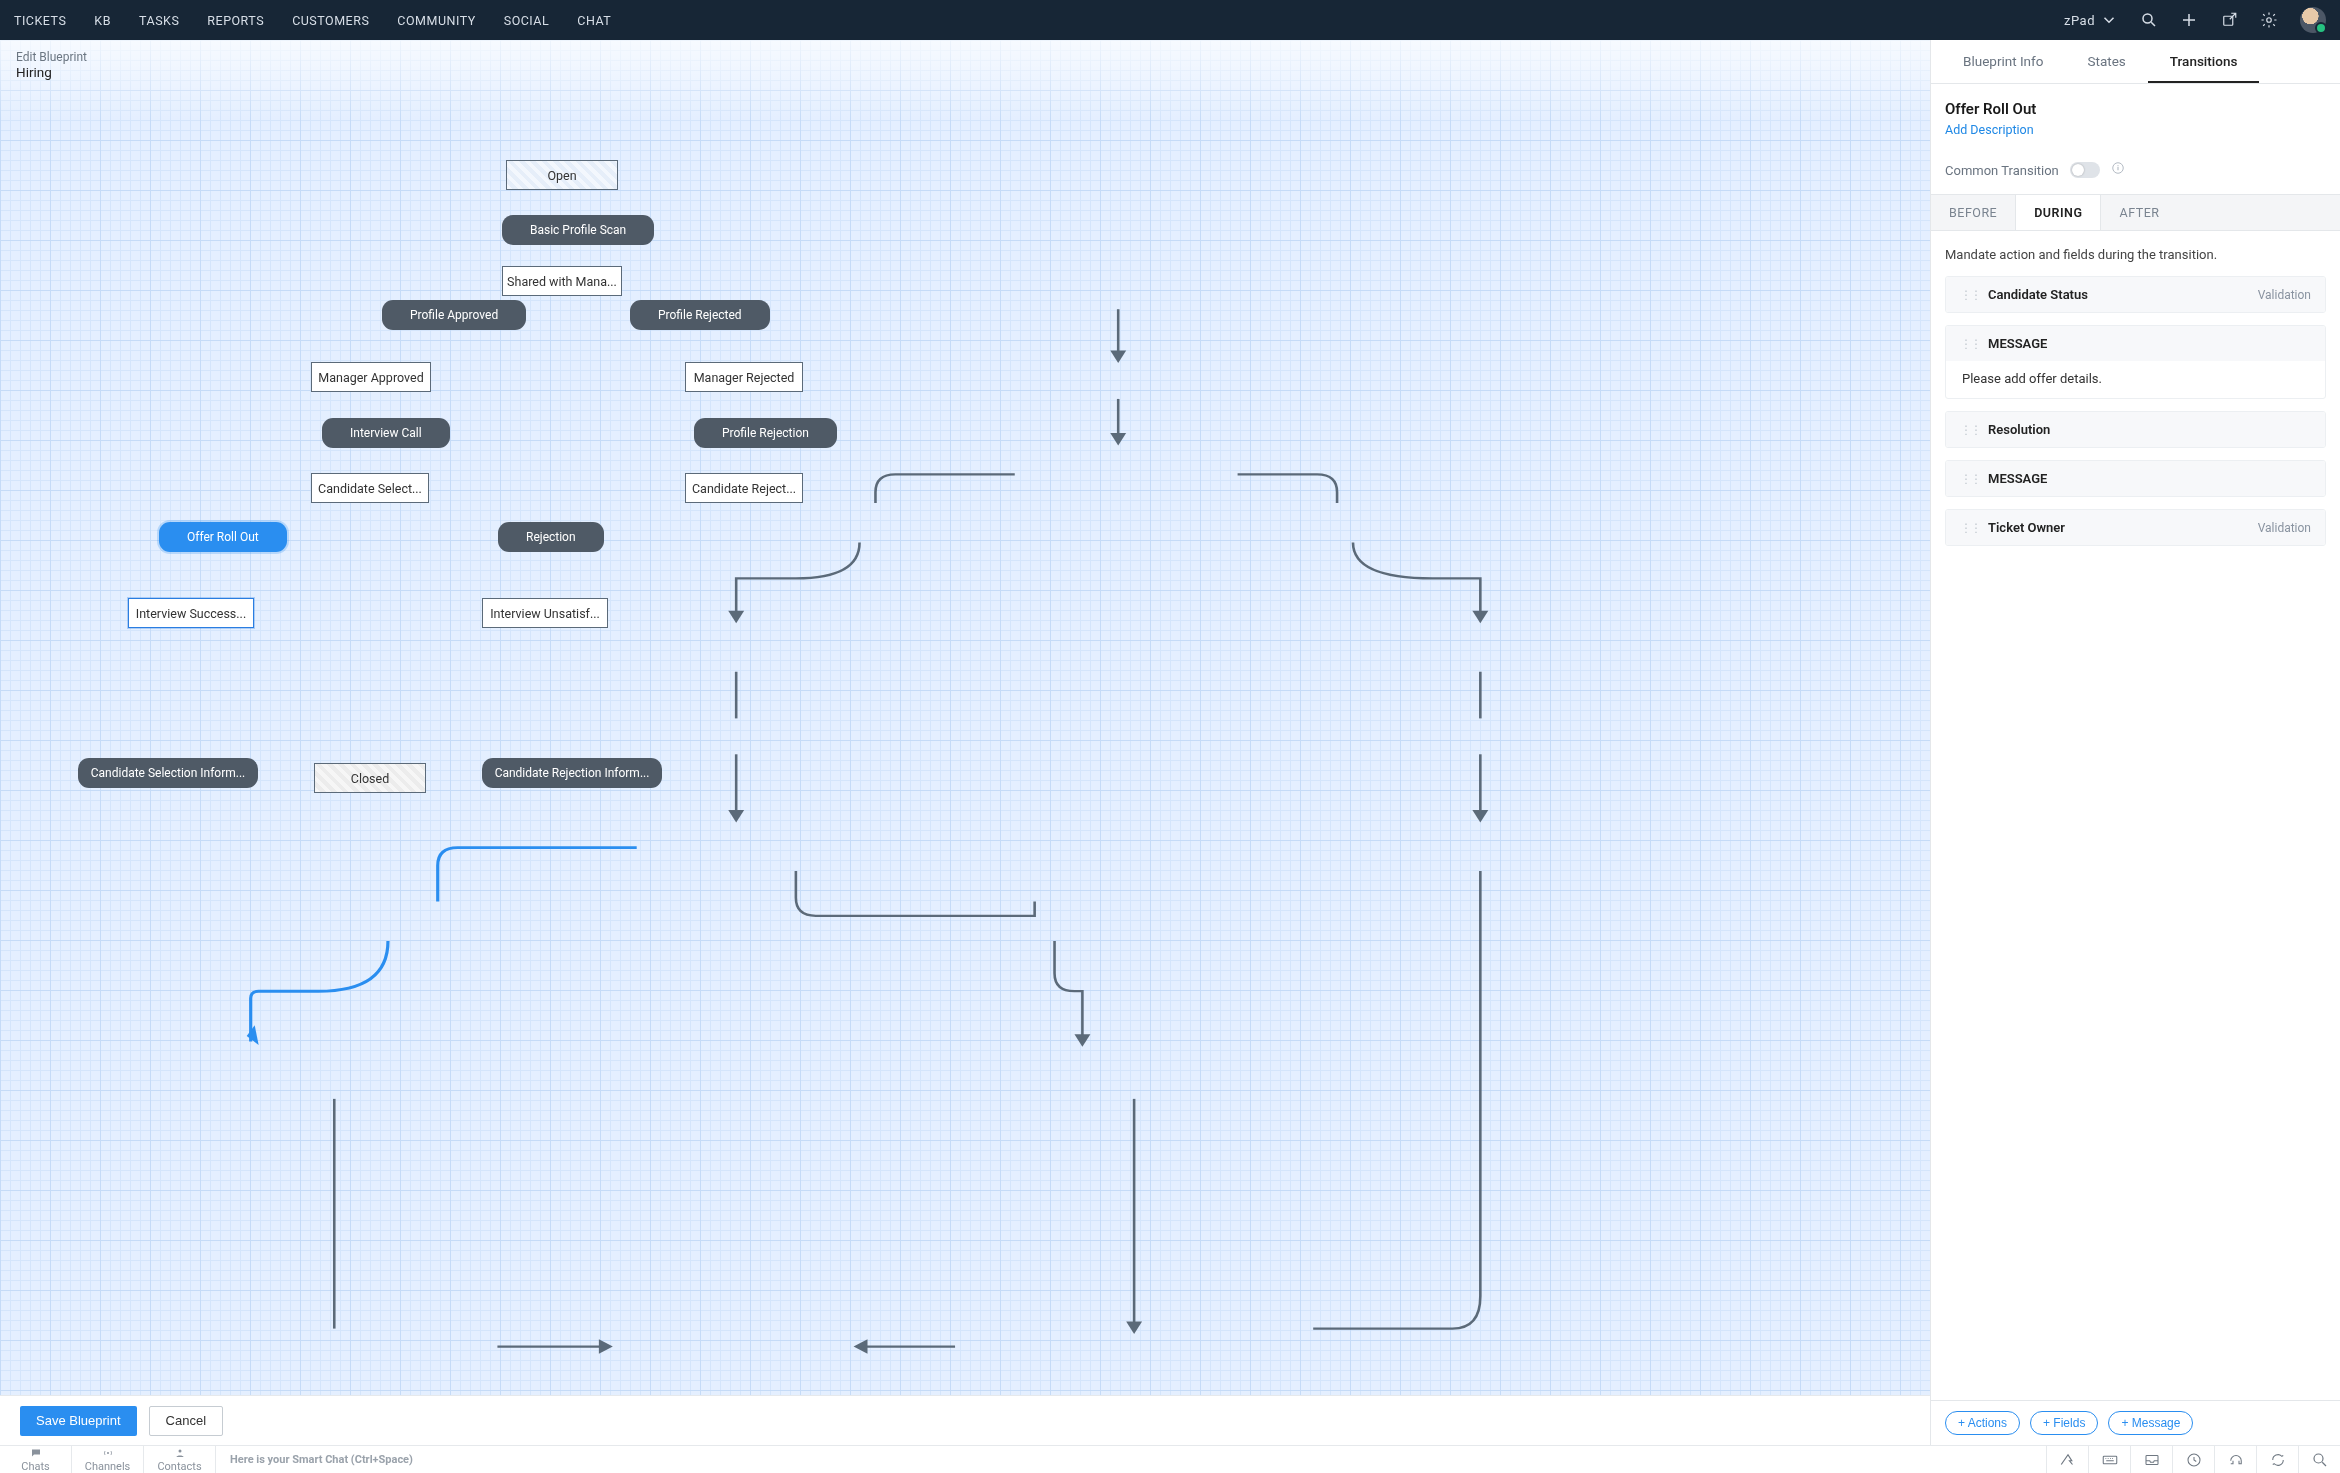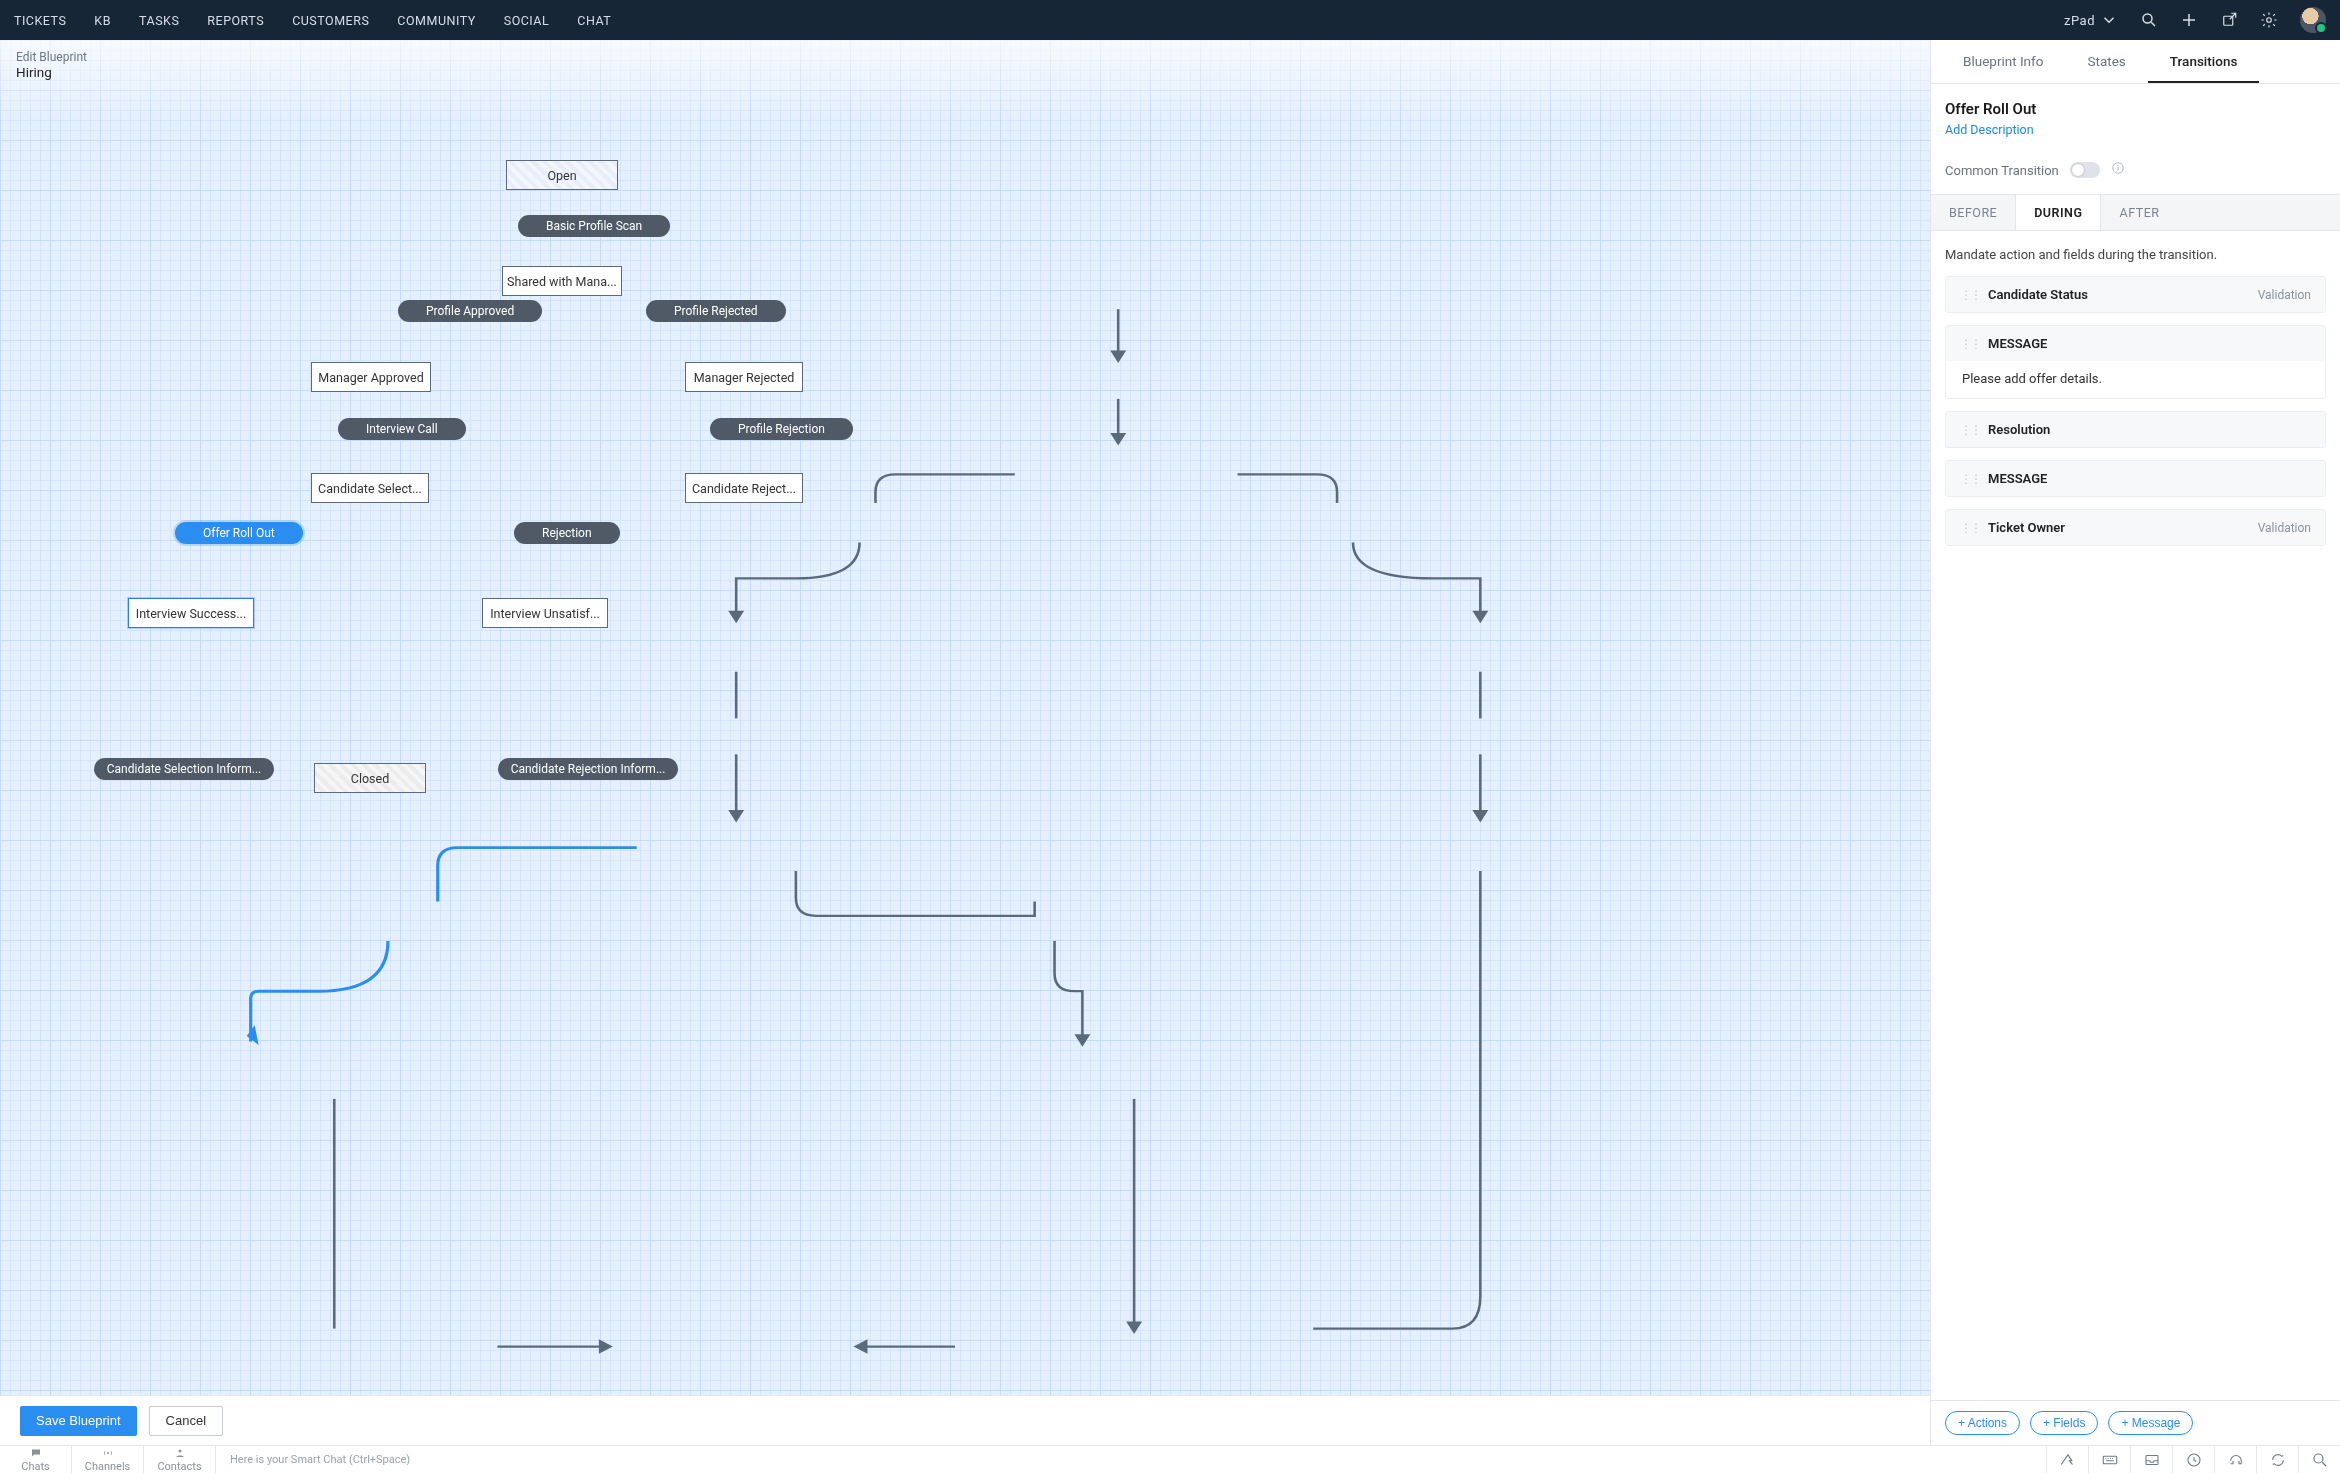--- a/index.html
+++ b/index.html
@@ -49,22 +49,22 @@
     font-size:12.5px; color:#333; white-space:nowrap; overflow:hidden; text-overflow:ellipsis;
     max-width:120px;
   }
   .state-node .handles { position:absolute; inset:-4px; pointer-events:none; }
   .state-node.open { background: repeating-linear-gradient(45deg,#f3f7fd,#f3f7fd 4px,#e6eef9 4px,#e6eef9 8px); }
   .state-node.closed { background: repeating-linear-gradient(45deg,#f6f6f6,#f6f6f6 4px,#ececec 4px,#ececec 8px); }
   .state-node.selected { border:1.5px solid #2a7de1; box-shadow:0 0 0 1px rgba(42,125,225,.3); }
 
   .trans-pill {
     position:absolute; background:#4f5a66; color:#fff; font-size:12px;
-    height:22px; padding:0 28px; border-radius:11px; display:flex; align-items:center; justify-content:center;
-    white-space:nowrap; max-width:180px; overflow:hidden; text-overflow:ellipsis;margin-left:16px;
+    height:30px; padding:0 28px; border-radius:11px; display:flex; align-items:center; justify-content:center;
+    white-space:nowrap; max-width:180px; overflow:hidden; text-overflow:ellipsis;
   }
   .trans-pill.sel { background:#2a8ef0; box-shadow:0 0 0 2px rgba(42,142,240,.25); }
 
   svg.wires { position:absolute; inset:0; width:100%; height:100%; }
   svg.wires path { fill:none; stroke:#5b6a79; stroke-width:1.3; }
   svg.wires path.sel { stroke:#2a8ef0; stroke-width:1.6; }
   svg.wires polygon.arrow { fill:#5b6a79; }
   svg.wires polygon.arrow.sel { fill:#2a8ef0; }
 
   
@@ -103,21 +103,21 @@
   .card-body .err { color:#e34b3d; margin-top:4px; }
 
   .rp-footer { border-top:1px solid #e4e7ea; padding:10px 14px; display:flex; gap:10px; }
   .pill-btn { border:1px solid #2a8ef0; color:#2a8ef0; background:#fff; border-radius:14px; height:24px; padding:0 12px; font-size:12px; cursor:pointer; }
 
   
   .bottombar { height:28px; border-top:1px solid #e6e9ec; display:flex; align-items:stretch; font-size:11px; color:#8a929c; }
   .bottombar .left { display:flex; }
   .bottombar .tabbtn { width:72px; border-right:1px solid #e6e9ec; display:flex; flex-direction:column; align-items:center; justify-content:center; gap:1px; cursor:pointer; }
   .bottombar .tabbtn svg{width:14px;height:12px;}
-  .bottombar .smartchat { flex:1; display:flex; align-items:center; padding:0 14px; color:#9aa2ab; }
+  .bottombar .smartchat { flex:1; display:flex; align-items:center; padding:0 14px; color:#9aa2ab;font-weight:bold; }
   .bottombar .righticons { display:flex; }
   .bottombar .ricon { width:42px; border-left:1px solid #e6e9ec; display:flex; align-items:center; justify-content:center; color:#6f7882; cursor:pointer;}
 </style>
 </head>
 <body>
 
 <div class="topnav">
   <div class="nav-items">
     <span class="nav-item">TICKETS</span>
     <span class="nav-item">KB</span>

